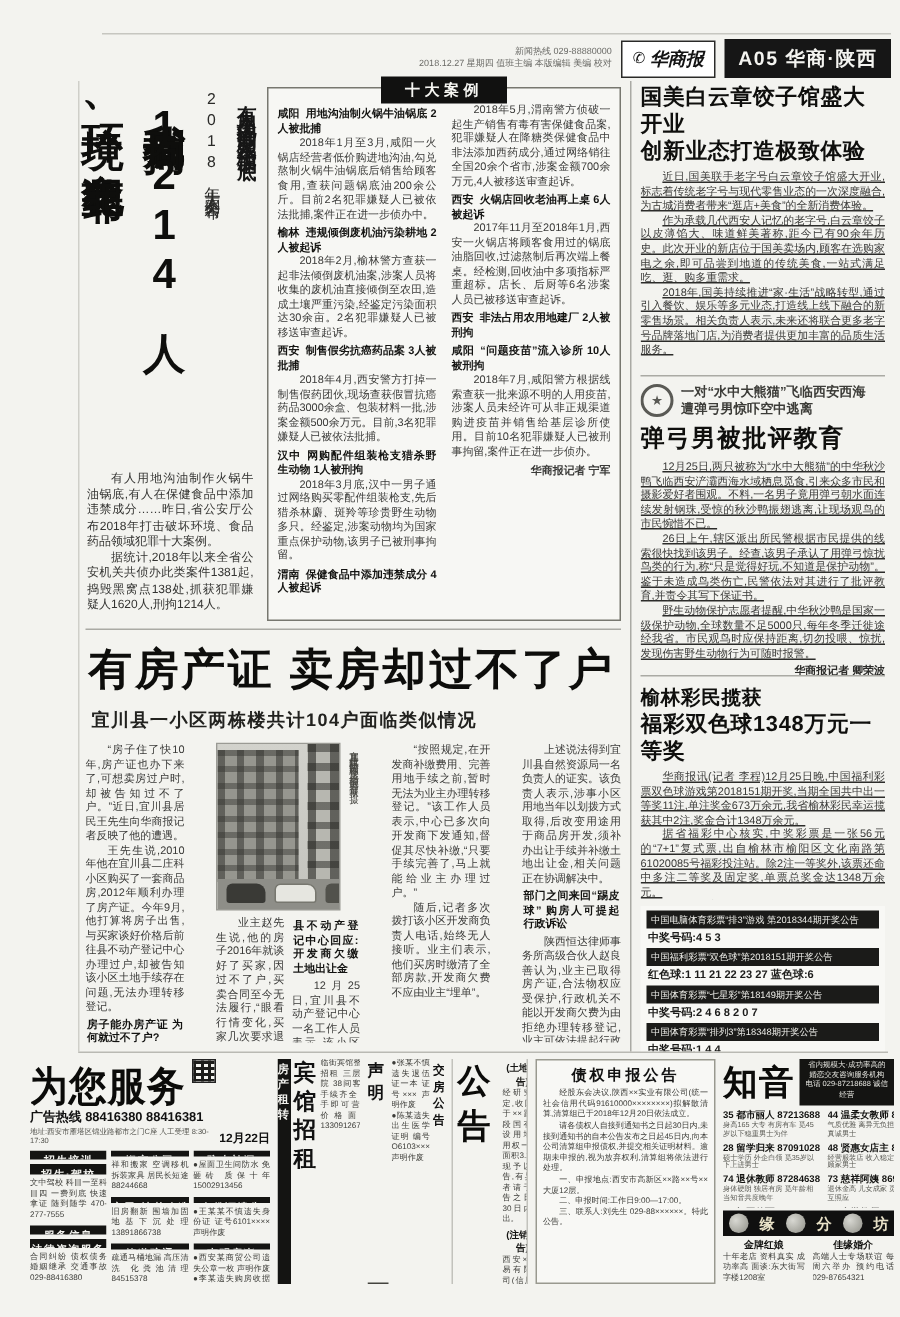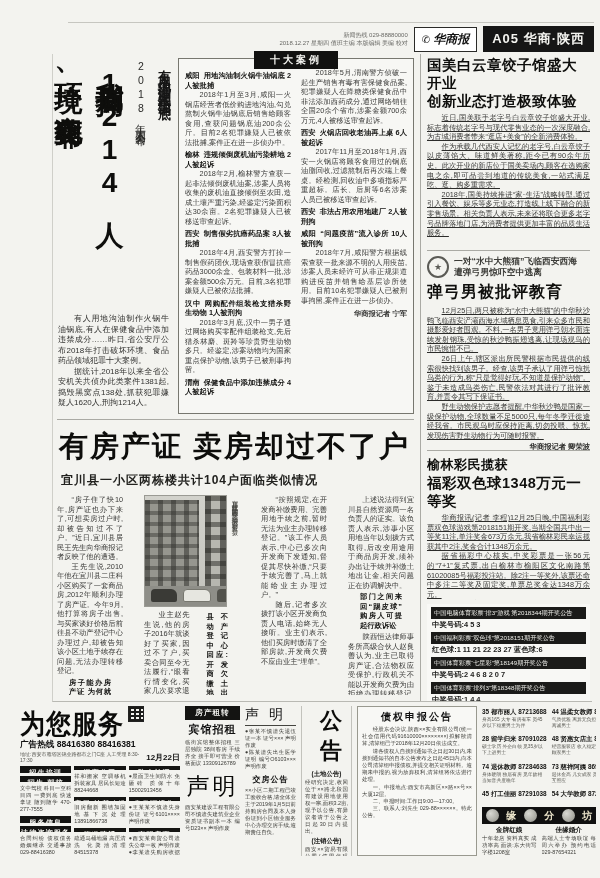--- a/index.html
+++ b/index.html
@@ -53,21 +53,21 @@
   .road { position:absolute; left:0; right:0; bottom:0; height:20px; background:#8e8e88; }
   .car { position:absolute; bottom:4px; height:13px; border-radius:4px 6px 2px 2px; }
   .car1 { left:6px;  width:26px; background:#3a3a36; }
   .car2 { left:38px; width:28px; background:#e6e6e0; border:1px solid #77776f; }
   .car3 { left:72px; width:27px; background:#52524c; }
   .car4 { left:104px; width:24px; background:#2f2f2b; }
   .photo-cap { width:11px; writing-mode:vertical-rl; font-size:6.3px; line-height:10px; color:#44443f; margin-left:2px; letter-spacing:1px; overflow:hidden; }
   .hmid-cols { flex:1; display:flex; gap:5px; overflow:hidden; }
   .hcolm { flex:1; overflow:hidden; }
   .hbody p { text-indent:2em; }
-  .hbody p.hsubhead { text-indent:0; font-weight:700; color:#131311; margin:2px 12px; }
+  .hbody p.hsubhead { text-indent:0; font-weight:700; color:#131311; margin:2px 1px; }
   
   .ra { overflow:hidden; }
   .ra1 { height:194px; }
   .ra2 { height:200px; border-top:1px solid #aaaaa4; padding-top:5px; }
   .ra3 { height:150px; border-top:1px solid #aaaaa4; padding-top:5px; }
   .ra-h { font-size:14.5px; font-weight:900; color:#0f0f0d; line-height:18px; letter-spacing:.5px; }
   .bp { font-size:7.3px; line-height:9.6px; text-align:justify; color:#3a3a38; text-indent:2em; }
   .ra .body { margin-top:3px; overflow:hidden;text-decoration:underline; }
   .seal-row { display:flex; align-items:center; gap:5px; }
   .seal { width:22px; height:22px; border-radius:50%; border:2px solid #5a5a55; color:#5a5a55; display:flex; align-items:center; justify-content:center; font-size:9px; flex:none; }
@@ -86,28 +86,28 @@
   .fw-top { display:flex; align-items:flex-start; }
   .fw-title { font-size:25px; font-weight:900; letter-spacing:1px; color:#0b0b09; transform:scaleY(1.08); transform-origin:top left; white-space:nowrap; }
   .fw-qr { width:16px; height:16px; margin-left:4px; border:1px solid #222; background-image:repeating-linear-gradient(0deg,#1c1c1a 0 2px,transparent 2px 4px), repeating-linear-gradient(90deg,#1c1c1a 0 2px,#f4f4f0 2px 5px); flex:none; }
   .fw-phone { font-size:8.6px; font-weight:700; color:#111; white-space:nowrap; }
   .fw-addr { font-size:5px; color:#55554f; display:flex; justify-content:space-between; align-items:flex-end; gap:3px; }
   .fw-date { font-size:8px; font-weight:700; color:#111; white-space:nowrap; }
   .fw-grid { display:flex; gap:3px; margin-top:3px; flex:1; overflow:hidden; }
   .fw-col { flex:1; display:flex; flex-direction:column; gap:3px; overflow:hidden; }
   .fw-h { background:#141412; color:#f2f2ee; text-align:center; font-size:7.2px; font-weight:700; letter-spacing:1px; padding:2px 0; white-space:nowrap; overflow:hidden; }
   .fw-ad { font-size:5.4px; line-height:7px; color:#3c3c38; text-align:justify; }
-  .ad-col { display:flex; flex-direction:column; gap:2px; overflow:hidden; }
+  .ad-col { display:flex; flex-direction:row; gap:2px; overflow:hidden; }
   .ad-fang { width:55px; }
   .chip { background:#141412; color:#f2f2ee; text-align:center; font-size:7.6px; font-weight:700; letter-spacing:1px; padding:2px 0; }
-  .fang-t { font-weight:700; font-size:11px; text-align:center; color:#111; letter-spacing:1px; }
+  .fang-t { font-weight:700; font-size:15px; text-align:center; color:#111; letter-spacing:1px; }
   .tiny { font-size:5.4px; line-height:7px; color:#3c3c38; text-align:justify; }
   .fang-big { font-size:23px; font-weight:400; text-align:center; letter-spacing:3px; color:#0b0b09; margin-top:2px; }
   .ad-sm { width:51px; }
-  .sm-h { font-weight:400; font-size:14px; letter-spacing:3px; border-bottom:1px solid #44443f; padding-bottom:1px; color:#111; }
+  .sm-h { font-weight:700; font-size:11px; letter-spacing:3px; border-bottom:1px solid #44443f; padding-bottom:1px; color:#111; }
   .sm-h2 { font-weight:700; font-size:8px; text-align:center; letter-spacing:1px; margin-top:2px; color:#111; }
   .ad-gg { width:51px; border-left:1px solid #c2c2bc; border-right:1px solid #c2c2bc; padding:0 3px; }
   .gg-title { font-size:22px; font-weight:700; text-align:right; letter-spacing:6px; color:#0b0b09; }
   .gg-t { font-weight:700; font-size:6.4px; text-align:center; margin-top:2px; color:#161614; }
   .ad-zq { width:120px; border:1px solid #99998f; padding:3px 4px; background:rgba(255,255,255,.4); }
   .zq-title { text-align:center; font-weight:700; font-size:10px; letter-spacing:2px; margin-bottom:2px; color:#111; }
   .zq-p { font-size:5.4px; line-height:7.2px; text-align:justify; color:#3c3c38; text-indent:2em; }
   .ad-zy { flex:1; display:flex; flex-direction:column; overflow:hidden; }
   .zy-head { display:flex; gap:3px; align-items:stretch; }
   .zy-title { font-size:23px; font-weight:900; letter-spacing:1px; color:#0b0b09; white-space:nowrap; }
@@ -361,20 +361,28 @@
     <div id="zq-body">
         <p class="zq-p">经股东会决议,陕西××实业有限公司(统一社会信用代码91610000××××××××)拟解散清算,清算组已于2018年12月20日依法成立。</p>
         <p class="zq-p">请各债权人自接到通知书之日起30日内,未接到通知书的自本公告发布之日起45日内,向本公司清算组申报债权,并提交相关证明材料。逾期未申报的,视为放弃权利,清算组将依法进行处理。</p>
         <p class="zq-p">一、申报地点:西安市高新区××路××号××大厦12层。</p>
         <p class="zq-p">二、申报时间:工作日9:00—17:00。</p>
         <p class="zq-p">三、联系人:刘先生 029-88××××××。特此公告。</p>
       </div>
   </div>
 
   <div class="ad-zy">
+    <div class="zy-head">
+      <div class="zy-title">知音</div>
+      <div class="zy-tag" id="zy-tag">
+          <div>省内规模大·成功率高的</div>
+          <div>婚恋交友咨询服务机构</div>
+          <div>电话 029-87218688 诚信经营</div>
+        </div>
+    </div>
     <div class="zy-list" id="zy-list">
         <div class="zy-item">
           <div class="zy-t">35 都市丽人 87213688</div>
           <div class="zy-d">身高165 大专 有房有车 觅45岁以下稳重男士为伴</div>
         </div>
         <div class="zy-item">
           <div class="zy-t">44 温柔女教师 87254688</div>
           <div class="zy-d">气质优雅 离异无负担 觅55岁以下真诚男士</div>
         </div>
         <div class="zy-item">

